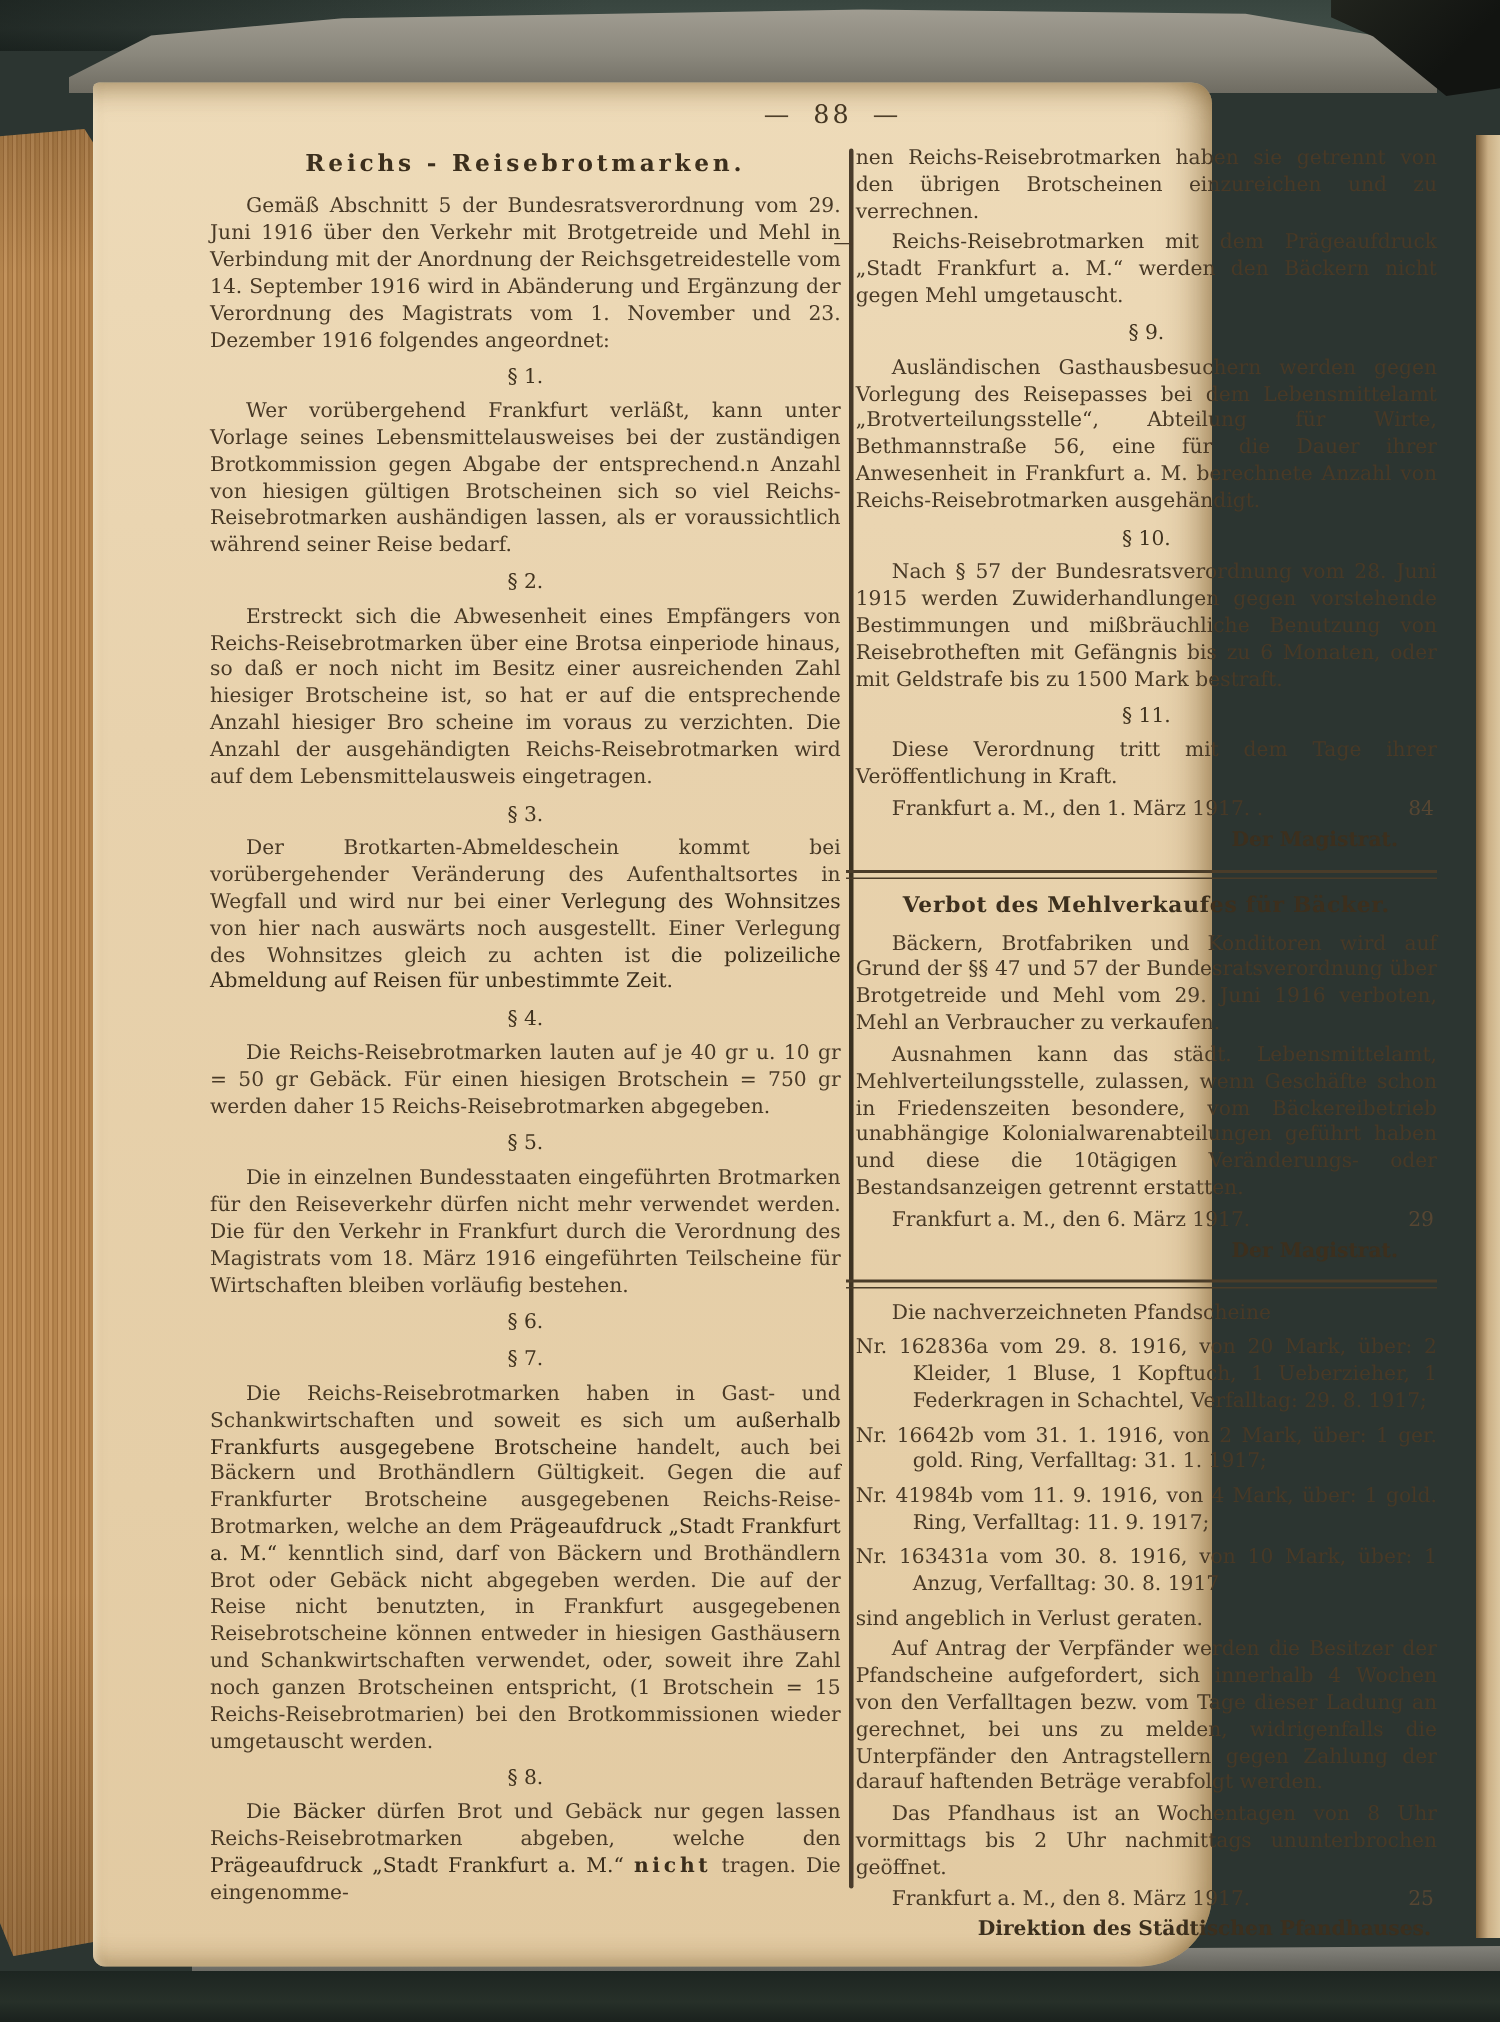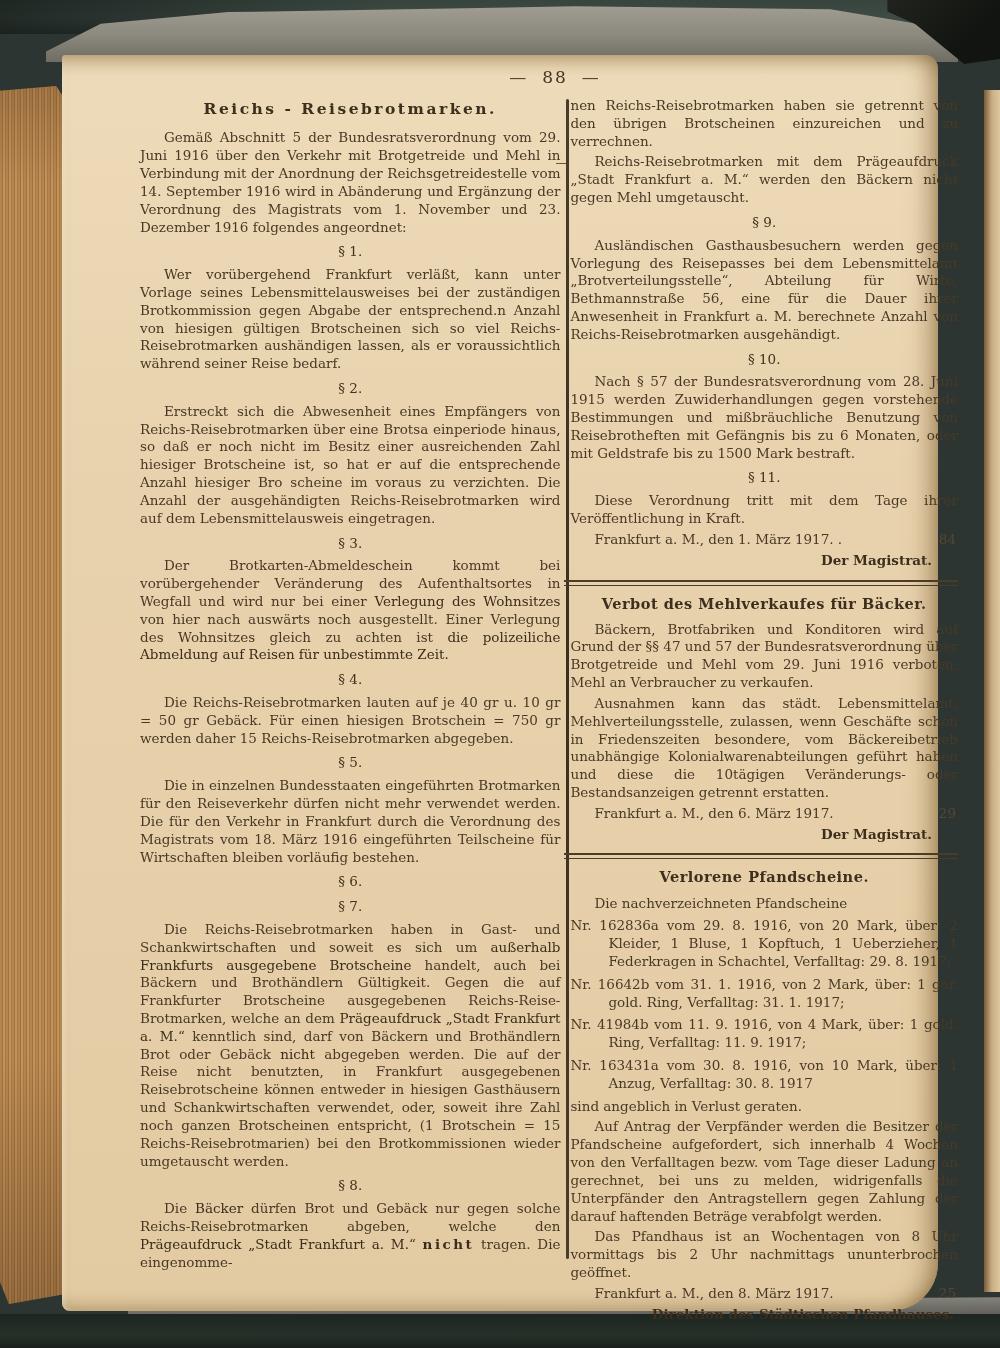--- a/index.html
+++ b/index.html
@@ -36,21 +36,21 @@
     position:absolute;left:128px;top:1300px;width:872px;height:22px;
     background:linear-gradient(180deg,#82817a,#57564f);
     transform:skewY(-0.35deg);
   }
   .cover-bottom{
     position:absolute;left:0;top:1314px;width:1000px;height:34px;
     background:linear-gradient(180deg,#1d2521 0%,#273029 60%,#1a211d 100%);
   }
   
   .page{
-    position:absolute;left:62px;top:55px;width:876px;height:1256px;z-index:2;
+    position:absolute;left:62px;top:55px;width:746px;height:1256px;z-index:2;
     background:linear-gradient(180deg,#eedbb9 0%,#e8d2ad 35%,#e5cea7 75%,#e2caa2 100%);
     border-radius:4px 14px 48px 8px;
     box-shadow:
       inset 0 16px 20px -14px rgba(110,80,35,.55),
       inset -18px 0 26px -12px rgba(110,78,30,.6),
       inset 4px 0 6px -3px rgba(255,246,224,.7),
       inset 0 -14px 18px -12px rgba(110,80,35,.4);
   }
   .next-page-sliver{
     position:absolute;left:984px;top:90px;width:16px;height:1202px;z-index:1;
@@ -156,21 +156,21 @@
         <div class="blk heading">§ 3.</div>
         <div class="blk para"><span>Der Brotkarten-Abmeldeschein kommt bei vorübergehender Veränderung des Aufenthaltsortes in Wegfall und wird nur bei einer </span><span class="b">Verlegung des Wohnsitzes</span><span> von hier nach auswärts noch ausgestellt. Einer Verlegung des Wohnsitzes gleich zu achten ist </span><span class="b">die polizeiliche Abmeldung auf Reisen für unbestimmte Zeit.</span></div>
         <div class="blk heading">§ 4.</div>
         <div class="blk para">Die Reichs-Reisebrotmarken lauten auf je 40 gr u. 10 gr = 50 gr Gebäck. Für einen hiesigen Brotschein = 750 gr werden daher 15 Reichs-Reisebrotmarken abgegeben.</div>
         <div class="blk heading">§ 5.</div>
         <div class="blk para">Die in einzelnen Bundesstaaten eingeführten Brotmarken für den Reiseverkehr dürfen nicht mehr verwendet werden. Die für den Verkehr in Frankfurt durch die Verordnung des Magistrats vom 18. März 1916 eingeführten Teilscheine für Wirtschaften bleiben vorläufig bestehen.</div>
         <div class="blk heading">§ 6.</div>
         <div class="blk heading">§ 7.</div>
         <div class="blk para"><span>Die Reichs-Reisebrotmarken haben in Gast- und Schankwirtschaften und soweit es sich um </span><span class="b">außerhalb Frankfurts ausgegebene Brotscheine</span><span> handelt, auch bei Bäckern und Brothändlern Gültigkeit. Gegen die auf Frankfurter Brotscheine ausgegebenen Reichs-Reise-Brotmarken, welche an dem </span><span class="b">Prägeaufdruck „Stadt Frankfurt a. M.“</span><span> kenntlich sind, darf von Bäckern und Brothändlern Brot oder Gebäck </span><span class="b">nicht</span><span> abgegeben werden. Die auf der Reise nicht benutzten, in Frankfurt ausgegebenen Reisebrotscheine können entweder in hiesigen Gasthäusern und Schankwirtschaften verwendet, oder, soweit ihre Zahl noch ganzen Brotscheinen entspricht, (1 Brotschein = 15 Reichs-Reisebrotmarien) bei den Brotkommissionen wieder umgetauscht werden.</span></div>
         <div class="blk heading">§ 8.</div>
-        <div class="blk para"><span>Die </span><span class="b">Bäcker</span><span> dürfen Brot und Gebäck nur gegen solche Reichs-Reisebrotmarken abgeben, welche den </span><span class="b">Prägeaufdruck „Stadt Frankfurt a. M.“</span><span> </span><span class="sp">nicht</span><span> tragen. Die eingenomme-</span></div>
+        <div class="blk para"><span>Die </span><span class="b">Bäcker</span><span> dürfen Brot und Gebäck nur gegen lassen Reichs-Reisebrotmarken abgeben, welche den </span><span class="b">Prägeaufdruck „Stadt Frankfurt a. M.“</span><span> </span><span class="sp">nicht</span><span> tragen. Die eingenomme-</span></div>
       </div>
     <div class="col-right">
         <div class="blk para noindent">nen Reichs-Reisebrotmarken haben sie getrennt von den übrigen Brotscheinen einzureichen und zu verrechnen.</div>
         <div class="blk para rel">Reichs-Reisebrotmarken mit dem Prägeaufdruck „Stadt Frankfurt a. M.“ werden den Bäckern nicht gegen Mehl umgetauscht.<span class="margin-mark">—</span></div>
         <div class="blk heading">§ 9.</div>
         <div class="blk para">Ausländischen Gasthausbesuchern werden gegen Vorlegung des Reisepasses bei dem Lebensmittelamt „Brotverteilungsstelle“, Abteilung für Wirte, Bethmannstraße 56, eine für die Dauer ihrer Anwesenheit in Frankfurt a. M. berechnete Anzahl von Reichs-Reisebrotmarken ausgehändigt.</div>
         <div class="blk heading">§ 10.</div>
         <div class="blk para">Nach § 57 der Bundesratsverordnung vom 28. Juni 1915 werden Zuwiderhandlungen gegen vorstehende Bestimmungen und mißbräuchliche Benutzung von Reisebrotheften mit Gefängnis bis zu 6 Monaten, oder mit Geldstrafe bis zu 1500 Mark bestraft.</div>
         <div class="blk heading">§ 11.</div>
         <div class="blk para">Diese Verordnung tritt mit dem Tage ihrer Veröffentlichung in Kraft.</div>
@@ -182,21 +182,20 @@
         <div class="blk rule"></div>
         <div class="blk subtitle">Verbot des Mehlverkaufes für Bäcker.</div>
         <div class="blk para">Bäckern, Brotfabriken und Konditoren wird auf Grund der §§ 47 und 57 der Bundesratsverordnung über Brotgetreide und Mehl vom 29. Juni 1916 verboten, Mehl an Verbraucher zu verkaufen.</div>
         <div class="blk para">Ausnahmen kann das städt. Lebensmittelamt, Mehlverteilungsstelle, zulassen, wenn Geschäfte schon in Friedenszeiten besondere, vom Bäckereibetrieb unabhängige Kolonialwarenabteilungen geführt haben und diese die 10tägigen Veränderungs- oder Bestandsanzeigen getrennt erstatten.</div>
         <div class="blk dateline">
           <span class="dl-text">Frankfurt a. M., den 6. März 1917.</span>
           <span class="dl-num">29</span>
         </div>
         <div class="blk sig">Der Magistrat.</div>
         <div class="blk rule"></div>
-        <div class="blk subtitle">Verlorene Pfandscheine.</div>
         <div class="blk para">Die nachverzeichneten Pfandscheine</div>
         <div class="blk item">Nr. 162836a vom 29. 8. 1916, von 20 Mark, über: 2 Kleider, 1 Bluse, 1 Kopftuch, 1 Ueberzieher, 1 Federkragen in Schachtel, Verfalltag: 29. 8. 1917;</div>
         <div class="blk item">Nr. 16642b vom 31. 1. 1916, von 2 Mark, über: 1 ger. gold. Ring, Verfalltag: 31. 1. 1917;</div>
         <div class="blk item">Nr. 41984b vom 11. 9. 1916, von 4 Mark, über: 1 gold. Ring, Verfalltag: 11. 9. 1917;</div>
         <div class="blk item">Nr. 163431a vom 30. 8. 1916, von 10 Mark, über: 1 Anzug, Verfalltag: 30. 8. 1917</div>
         <div class="blk para noindent">sind angeblich in Verlust geraten.</div>
         <div class="blk para">Auf Antrag der Verpfänder werden die Besitzer der Pfandscheine aufgefordert, sich innerhalb 4 Wochen von den Verfalltagen bezw. vom Tage dieser Ladung an gerechnet, bei uns zu melden, widrigenfalls die Unterpfänder den Antragstellern gegen Zahlung der darauf haftenden Beträge verabfolgt werden.</div>
         <div class="blk para">Das Pfandhaus ist an Wochentagen von 8 Uhr vormittags bis 2 Uhr nachmittags ununterbrochen geöffnet.</div>
         <div class="blk dateline">
           <span class="dl-text">Frankfurt a. M., den 8. März 1917.</span>

